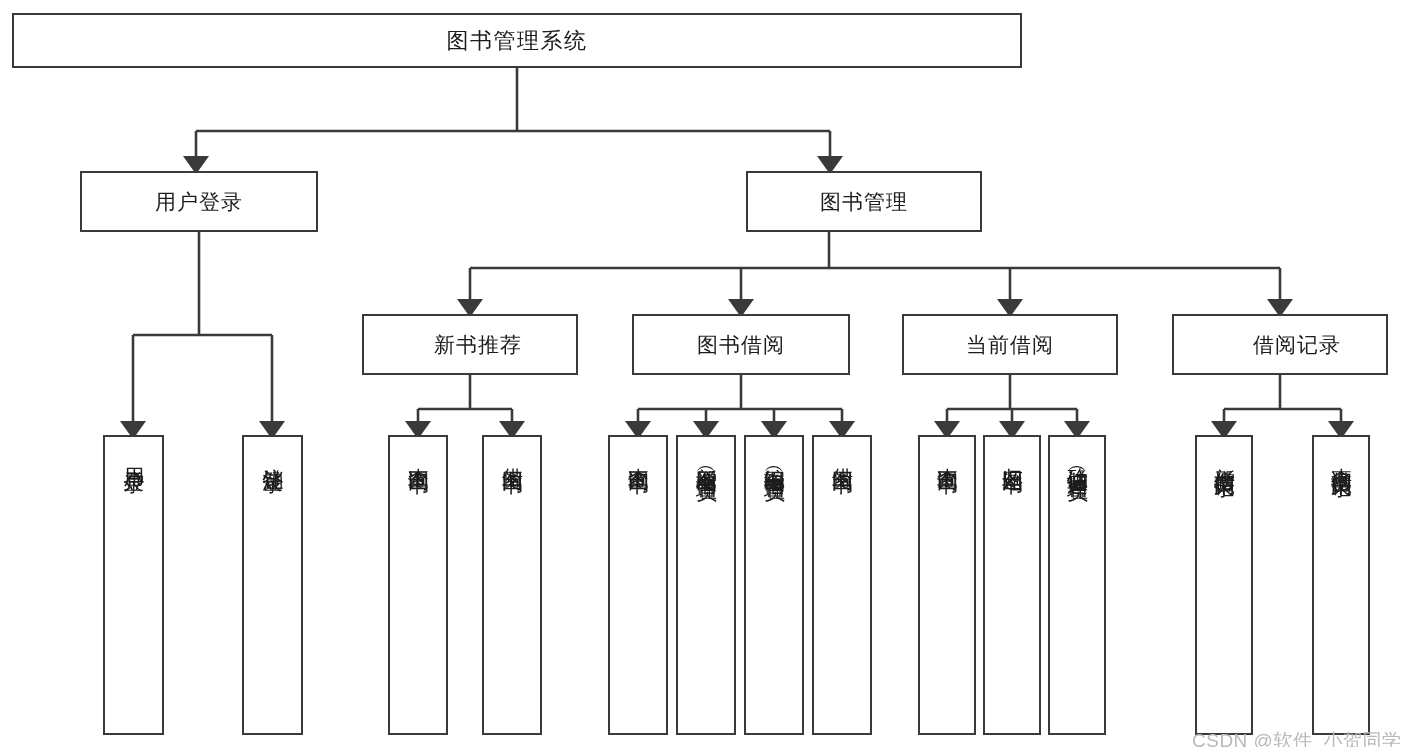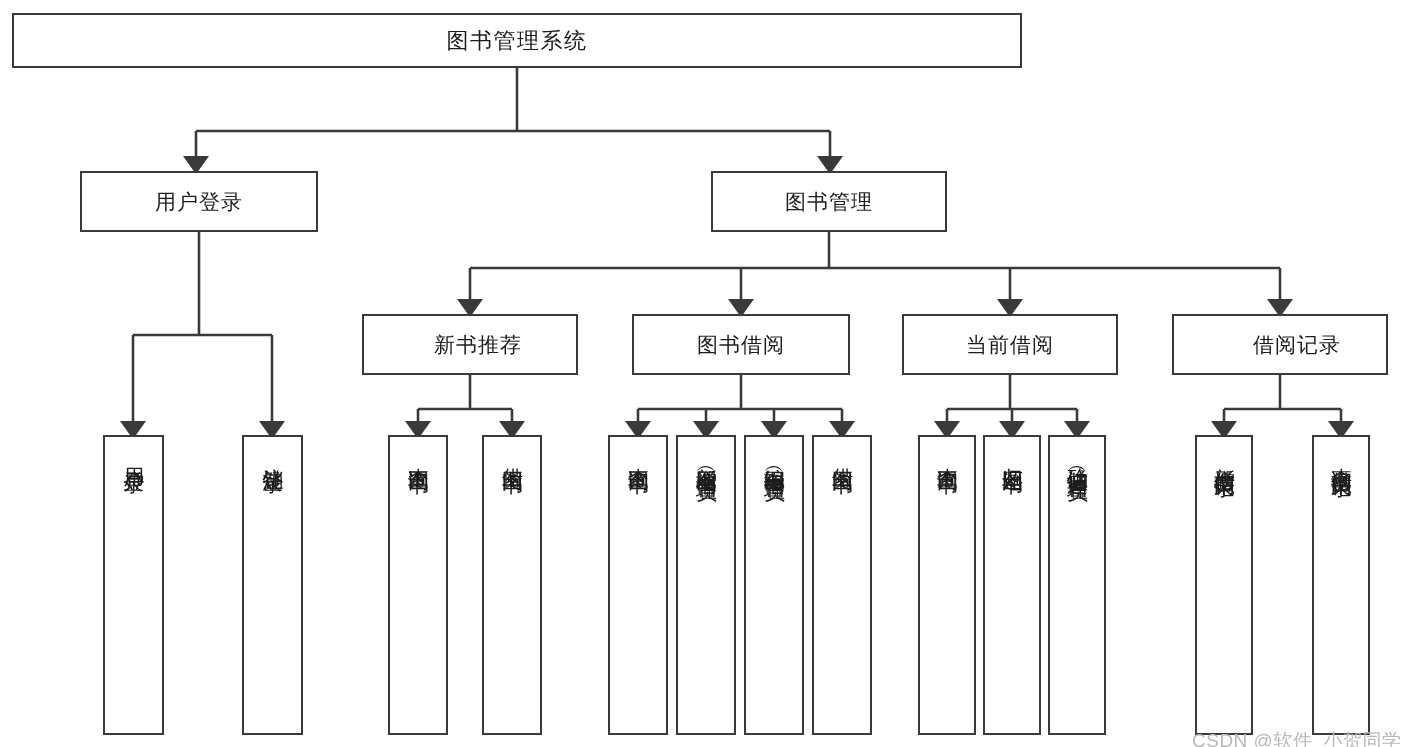--- a/index.html
+++ b/index.html
@@ -122,21 +122,21 @@
     </g>
   </svg>
 
   <div class="node title" style="left:12px; top:13px; width:1010px; height:55px;">
     <span>图书管理系统</span>
   </div>
 
   <div class="node h" style="left:80px; top:171px; width:238px; height:61px;">
     <span>用户登录</span>
   </div>
-  <div class="node h" style="left:711px; top:171px; width:236px; height:61px;">
+  <div class="node h" style="left:746px; top:171px; width:236px; height:61px;">
     <span>图书管理</span>
   </div>
 
   <div class="node h" style="left:362px; top:314px; width:216px; height:61px;padding-left:16px;">
     <span>新书推荐</span>
   </div>
   <div class="node h" style="left:902px; top:314px; width:216px; height:61px;">
     <span>当前借阅</span>
   </div>
   <div class="node h" style="left:632px; top:314px; width:218px; height:61px;">

